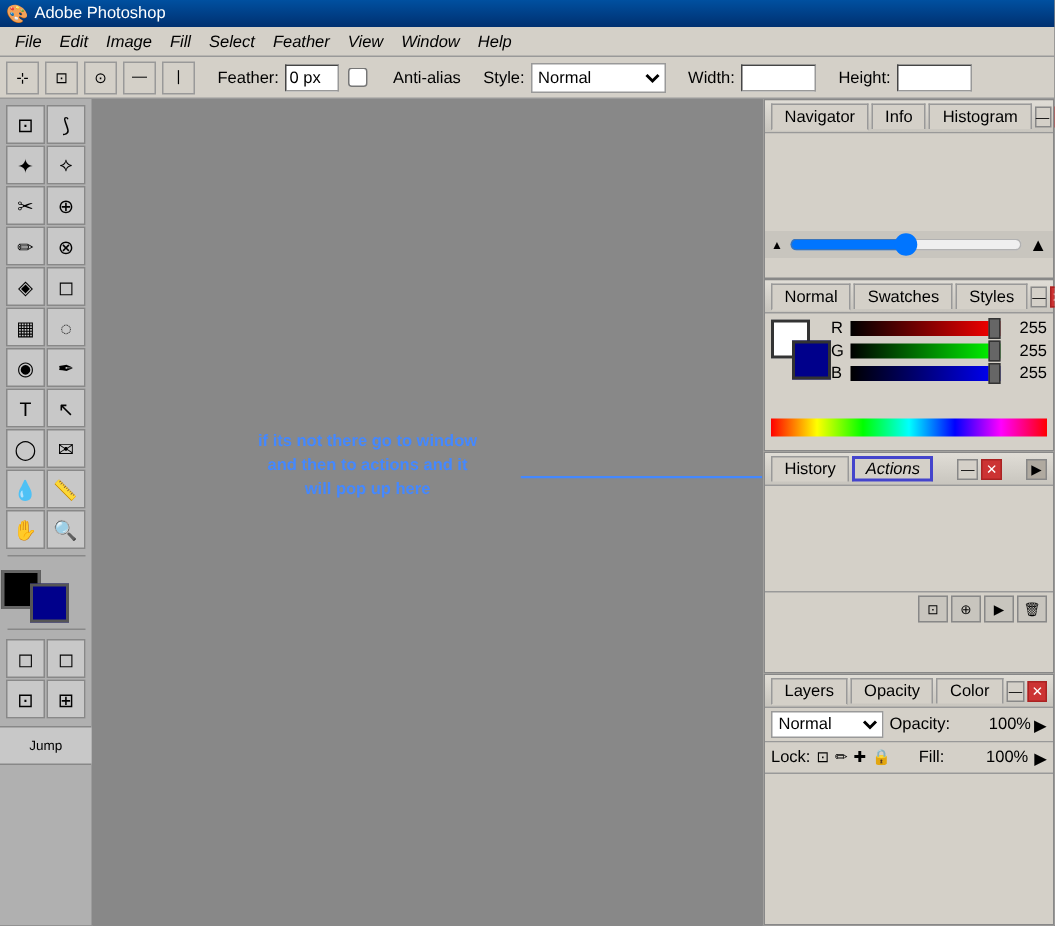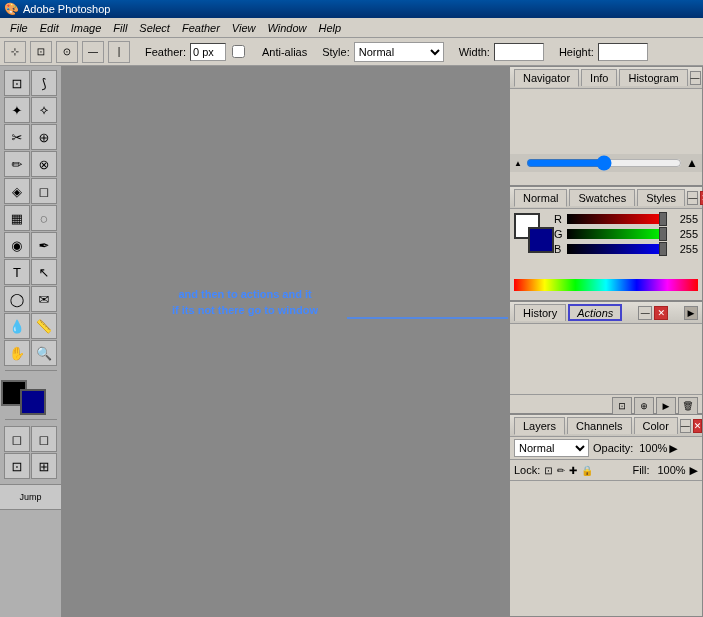--- a/index.html
+++ b/index.html
@@ -331,21 +331,21 @@
       text-align: right;
     }
     .color-spectrum {
       height: 12px;
       background: linear-gradient(to right, #ff0000, #ffff00, #00ff00, #00ffff, #0000ff, #ff00ff, #ff0000);
       margin: 2px 4px;
     }
 
     
     #history-panel {
-      height: 113px;
+      height: 148px;
     }
     .panel-tab-highlighted {
       padding: 2px 8px;
       font-size: 11px;
       cursor: pointer;
       background: #d4d0c8;
       border: 1px solid #999;
       border-bottom: none;
     }
     .panel-tab-highlighted.selected {
@@ -400,20 +400,21 @@
       font-size: 11px;
       justify-content: center;
     }
     .layers-opacity-val {
       width: 32px;
       height: 16px;
       font-size: 11px;
       text-align: right;
       background: transparent;
       border: none;
+      margin-left: 20px;
     }
     .layers-lock-row {
       display: flex;
       align-items: center;
       padding: 2px 4px;
       gap: 4px;
       background: #d4d0c8;
       border-bottom: 1px solid #999;
       font-size: 11px;
     }
@@ -529,22 +530,23 @@
       <div class="tool-icon" title="Full Screen">⊞</div>
     </div>
     <div style="margin-top:4px;" class="tool-row">
       <div class="tool-icon" title="ImageReady" style="width:76px;font-size:9px;">Jump</div>
     </div>
   </div>
 
   <div id="canvas-area">
 
     <div class="annotation-text">
+      <div>if its not there go to window</div>
       <div>and then to actions and it</div>
-      <div>if its not there go to window</div>
+      <div>will pop up here</div>
     </div>
 
     <svg class="annotation-arrow" width="200" height="20" style="position:absolute;left:285px;top:242px;">
       <line x1="0" y1="10" x2="175" y2="10" stroke="#4488ff" stroke-width="1.5"></line>
       <polygon points="175,5 185,10 175,15" fill="#4488ff"></polygon>
     </svg>
   </div>
 
   <div id="right-panels">
 
@@ -622,21 +624,21 @@
         <div class="panel-footer-btn">⊡</div>
         <div class="panel-footer-btn">⊕</div>
         <div class="panel-footer-btn">▶</div>
         <div class="panel-footer-btn">🗑</div>
       </div>
     </div>
 
     <div class="panel" id="layers-panel" style="flex:1;">
       <div class="panel-header">
         <span class="panel-tab active">Layers</span>
-        <span class="panel-tab">Channels</span>
+        <span class="panel-tab">Opacity</span>
         <span class="panel-tab">Color</span>
         <div class="panel-minimize">—</div>
         <div class="panel-close">✕</div>
 
       </div>
       <div class="layers-options">
         <select class="layers-select">
           <option>Normal</option>
         </select>
         <div class="layers-opacity">

